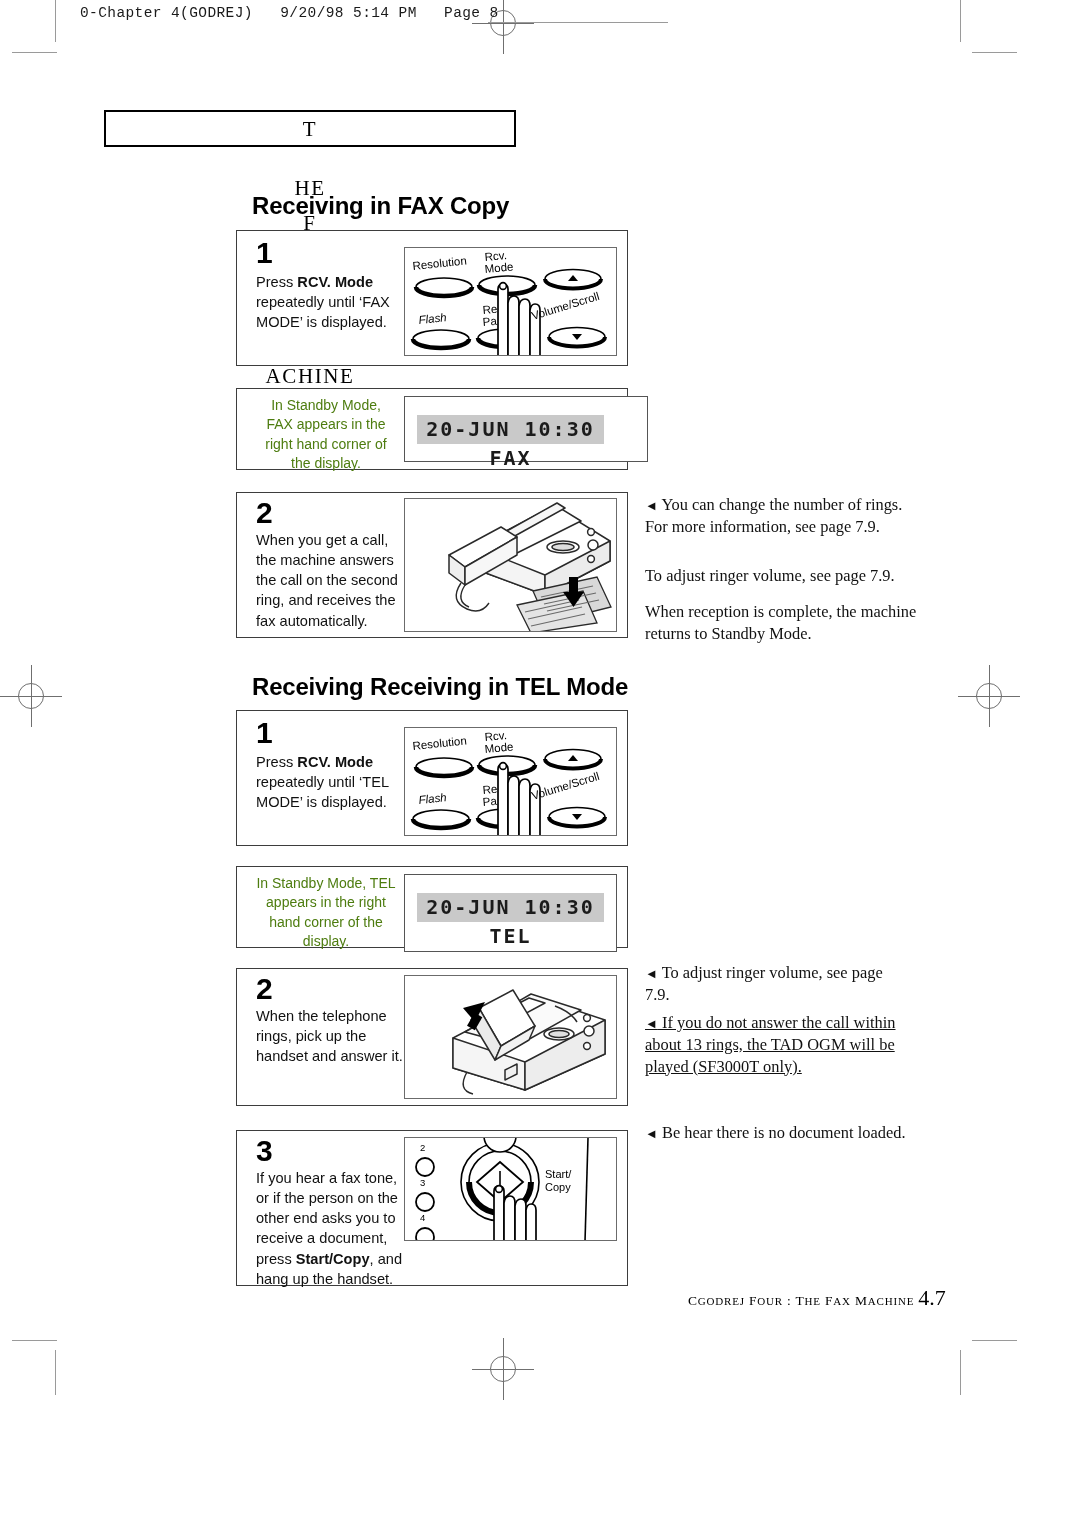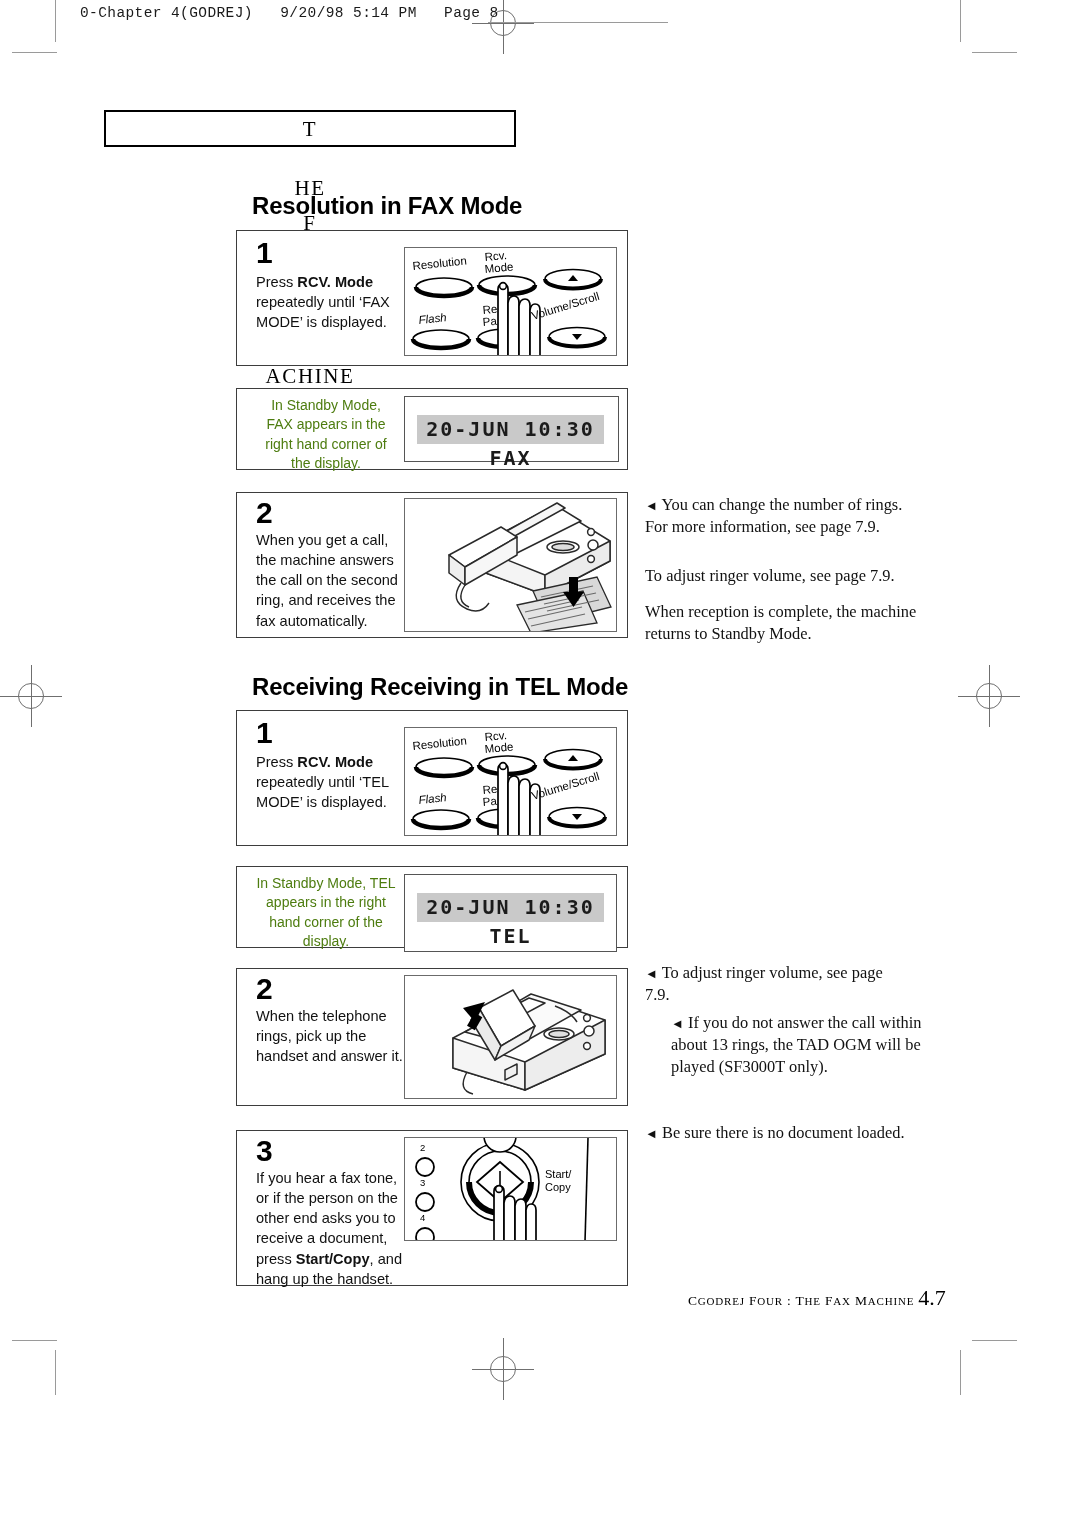--- a/index.html
+++ b/index.html
@@ -94,21 +94,21 @@
     <div class="circ"></div>
 </div>
 <div class="mark" style="left:488px;top:22px;width:180px;height:1.3px;"></div>
 
 <div class="slug">0-Chapter 4(GODREJ)   9/20/98 5:14 PM   Page 8</div>
 
 <div class="banner">
   <span>T<span class="sc">HE</span> F<span class="sc">AX</span> M<span class="sc">ACHINE</span></span>
 </div>
 
-<div class="h2" style="left:252px;top:192px;">Resolution in FAX Mode</div>
+<div class="h2" style="left:252px;top:192px;">Receiving in FAX Copy</div>
 
 <div class="box" style="left:236px;top:230px;width:392px;height:136px;"></div>
 <div class="stepnum" style="left:256px;top:238px;">1</div>
 <div class="steptxt" style="left:256px;top:272px;width:140px;">
   <span>Press </span><b>RCV. Mode</b><span> repeatedly until ‘FAX MODE’ is displayed.</span>
 </div>
 <div class="ill" style="left:404px;top:247px;width:213px;height:109px;">
   <svg viewBox="0 0 213 109" width="213" height="109">
     <g fill="none" stroke="#000" stroke-width="1.6">
 
@@ -147,21 +147,21 @@
       <text x="14" y="76" transform="rotate(-6 14 76)" font-style="italic">Flash</text>
       <text x="78" y="66" transform="rotate(-5 78 66)">Re</text>
       <text x="78" y="78" transform="rotate(-5 78 78)">Pa</text>
       <text x="128" y="72" transform="rotate(-17 128 72)">Volume/Scroll</text>
     </g>
   </svg>
 </div>
 
 <div class="box" style="left:236px;top:388px;width:392px;height:82px;"></div>
 <div class="lcdtxt" style="left:256px;top:396px;width:140px;">In Standby Mode, FAX appears in the right hand corner of the display.</div>
-<div class="lcdframe" style="left:404px;top:396px;width:215px;height:66px;">
+<div class="lcdframe" style="left:404px;top:396px;width:244px;height:66px;">
   <div class="lcdband" style="left:12px;top:18px;width:187px;height:29px;">
     <span style="line-height:29px;">20-JUN 10:30 FAX</span>
   </div>
 </div>
 
 <div class="box" style="left:236px;top:492px;width:392px;height:146px;"></div>
 <div class="stepnum" style="left:256px;top:498px;">2</div>
 <div class="steptxt" style="left:256px;top:530px;width:145px;">When you get a call, the machine answers the call on the second ring, and receives the fax automatically.</div>
 <div class="ill" style="left:404px;top:498px;width:213px;height:134px;">
   <svg viewBox="0 0 213 134" width="213" height="134">
@@ -345,25 +345,25 @@
       <text x="140" y="40">Start/</text>
       <text x="140" y="53">Copy</text>
     </g>
   </svg>
 </div>
 
 <div class="note" style="left:645px;top:962px;width:255px;">
   <span class="tri">◄</span>
   <span>To adjust ringer volume, see page 7.9.</span>
 </div>
-<div class="note" style="left:671px;top:1012px;width:285px;">
+<div class="note" style="left:645px;top:1012px;width:285px;text-decoration:underline;">
   <span class="tri">◄</span>
   <span>If you do not answer the call within about 13 rings, the TAD OGM will be played (SF3000T only).</span>
 </div>
 <div class="note" style="left:645px;top:1122px;width:265px;">
   <span class="tri">◄</span>
-  <span>Be sure there is no document loaded.</span>
+  <span>Be hear there is no document loaded.</span>
 </div>
 
 <div class="foot" style="left:688px;top:1285px;">
   <span class="ft">C<span class="sc" style="font-size:11px;">GODREJ</span> F<span class="sc" style="font-size:11px;">OUR</span> : T<span class="sc" style="font-size:11px;">HE</span> F<span class="sc" style="font-size:11px;">AX</span> M<span class="sc" style="font-size:11px;">ACHINE</span></span>
   <span class="pg">4.7</span>
 </div>
 
 </body></html>

